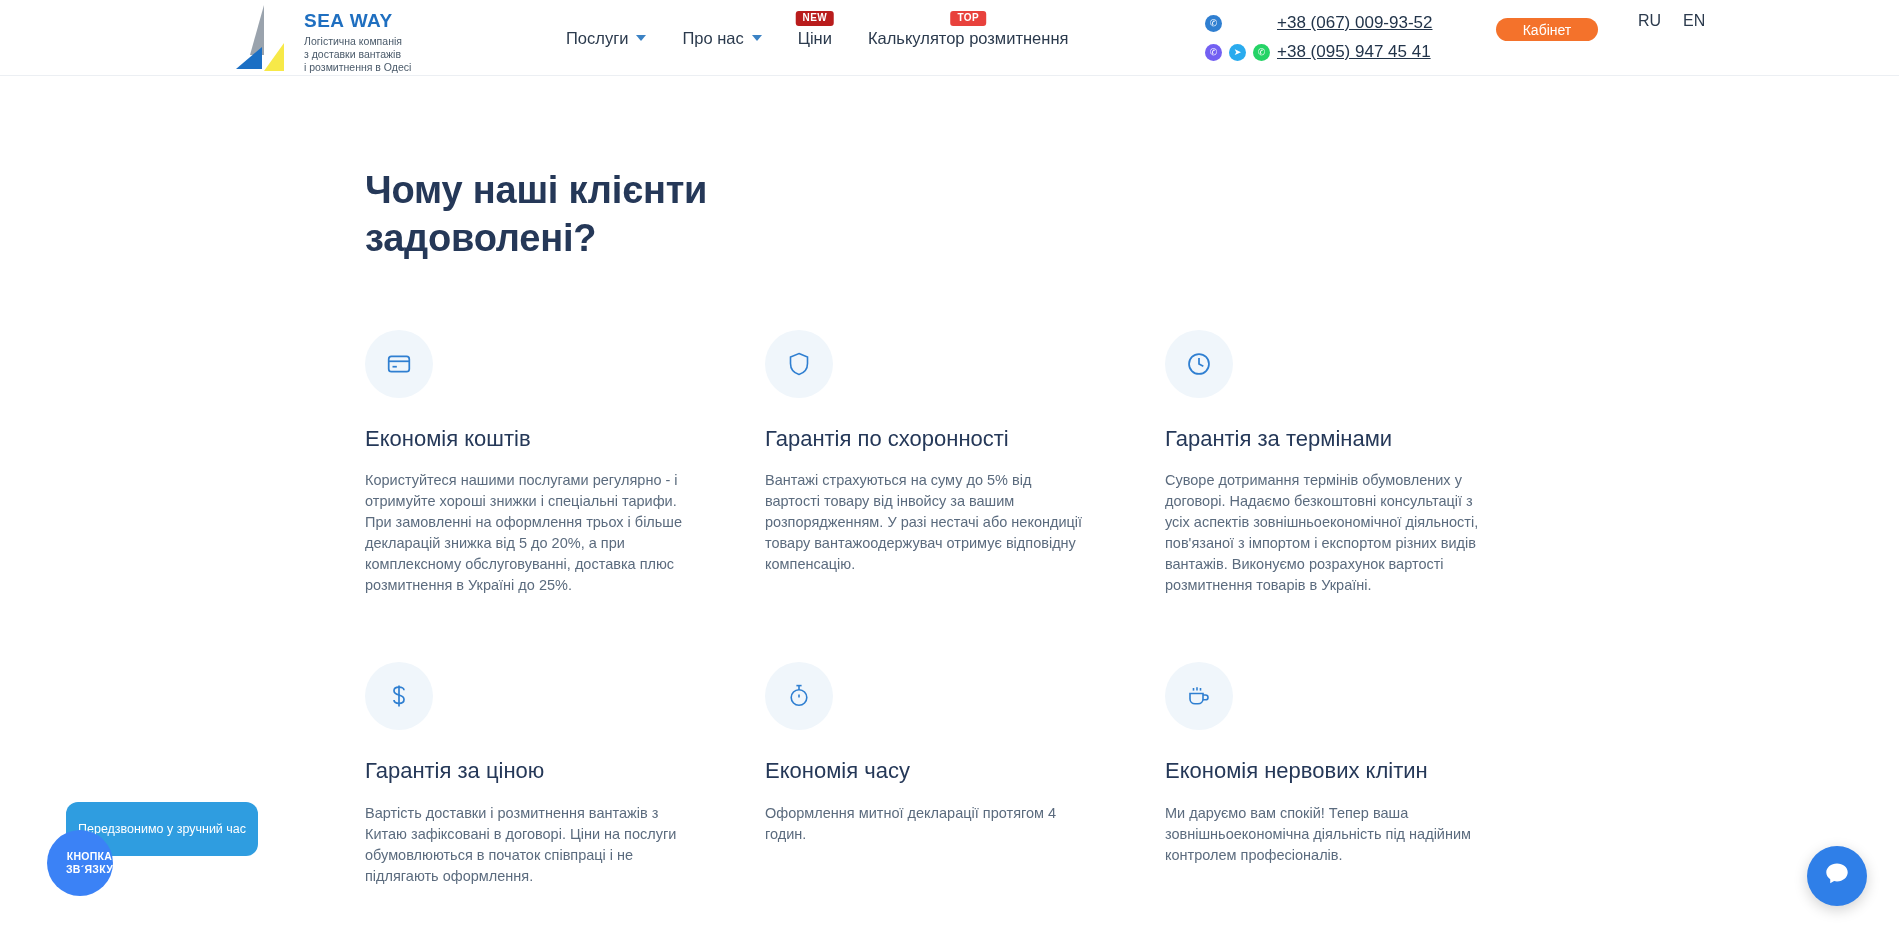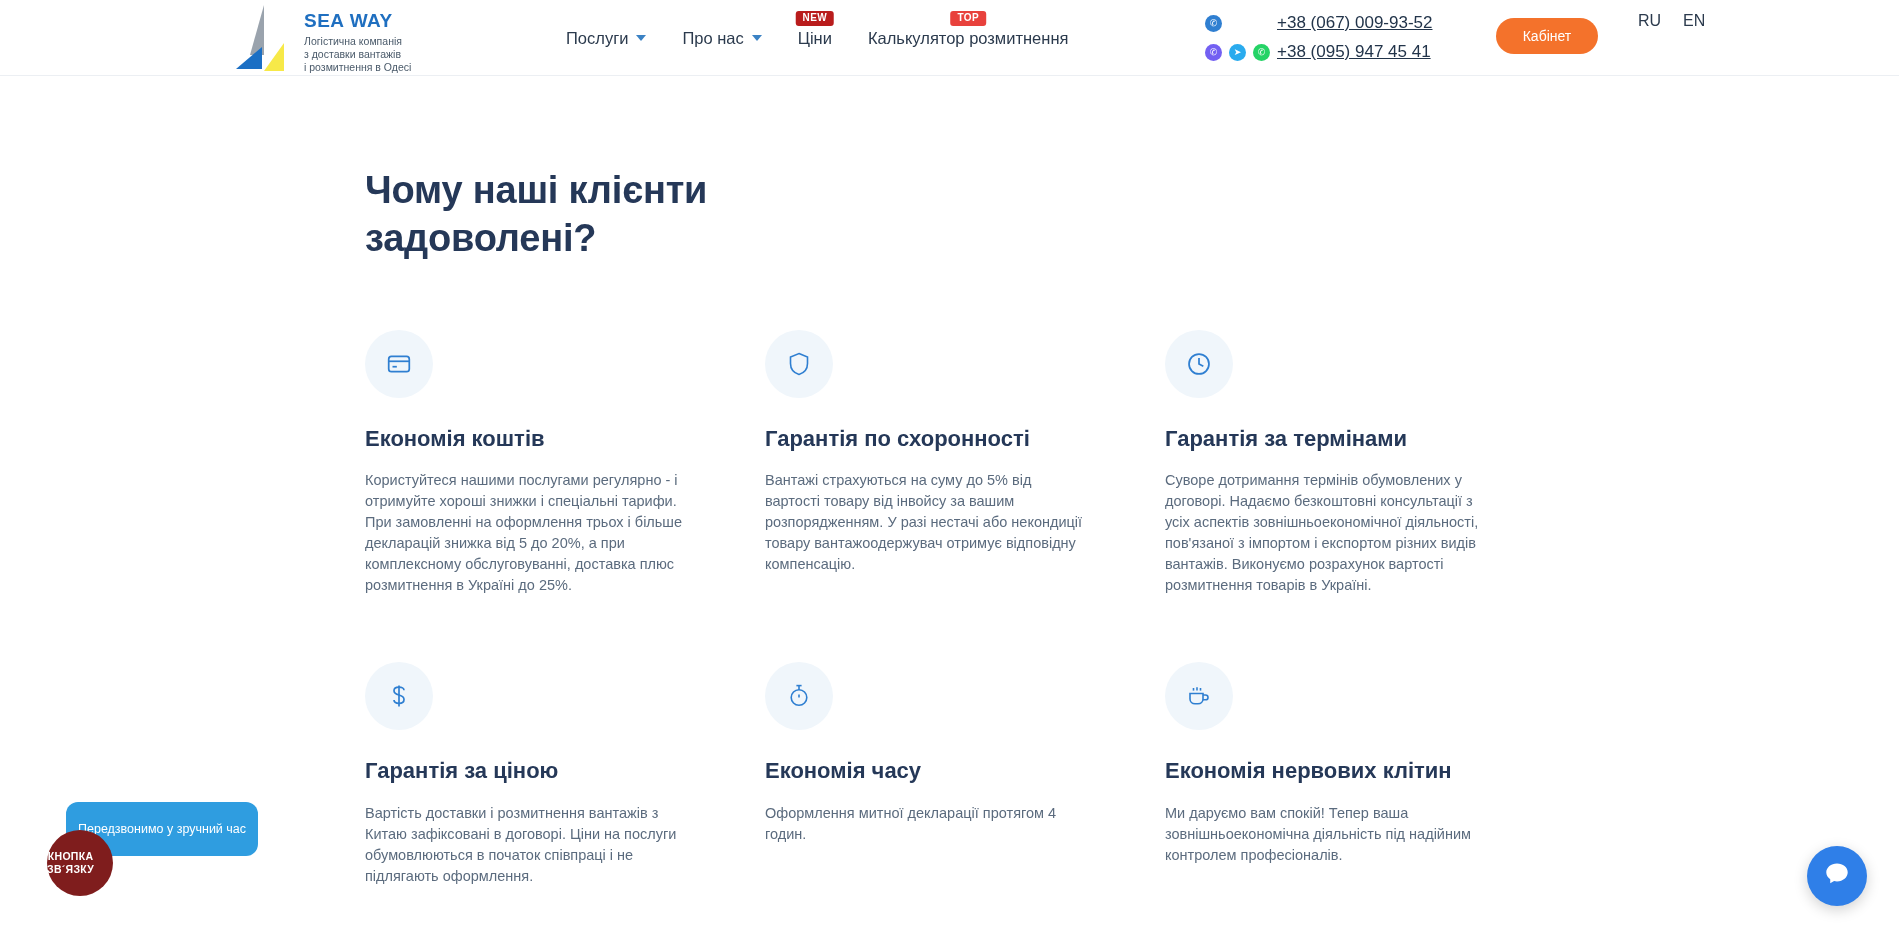--- a/index.html
+++ b/index.html
@@ -155,21 +155,21 @@
     font-size: 17px;
     color: #22344a;
     white-space: nowrap;
   }
 
   .cabinet-btn {
     position: absolute;
     left: 1496px;
     top: 18px;
     width: 102px;
-    height: 36px;
+    height: 23px;
     background: #f4722b;
     border-radius: 18px;
     color: #fff;
     font-size: 14px;
     display: flex;
     align-items: center;
     justify-content: center;
     cursor: pointer;
     border: none;
   }
@@ -220,21 +220,21 @@
     border-radius: 50%;
     background: #f0f6fb;
     display: flex;
     align-items: center;
     justify-content: center;
     margin-bottom: 28px;
   }
   .ficon svg { display: block; }
   .ftitle {
     font-size: 22px;
-    font-weight: bold;
+    font-weight: normal;
     color: #253858;
     margin: 0 0 18px 0;
     line-height: 1.2;
   }
   .ftext {
     font-size: 14.5px;
     line-height: 21px;
     color: #5b6b7e;
     margin: 0;
     max-width: 325px;
@@ -263,29 +263,29 @@
     border-right: 8px solid transparent;
     border-top: 8px solid #2f9de0;
   }
   .callback-btn {
     position: absolute;
     left: 47px;
     top: 830px;
     width: 66px;
     height: 66px;
     border-radius: 50%;
-    background: #7f1d1d;
+    background: #3b82f6;
     color: #fff;
     font-size: 10.5px;
     font-weight: bold;
     line-height: 13px;
     text-align: center;
     display: flex;
     align-items: center;
-    justify-content: flex-start;
+    justify-content: flex-end;
     cursor: pointer;
     letter-spacing: .3px;
   }
 
   .chat-bubble {
     position: absolute;
     right: 32px;
     bottom: 32px;
     width: 60px;
     height: 60px;

